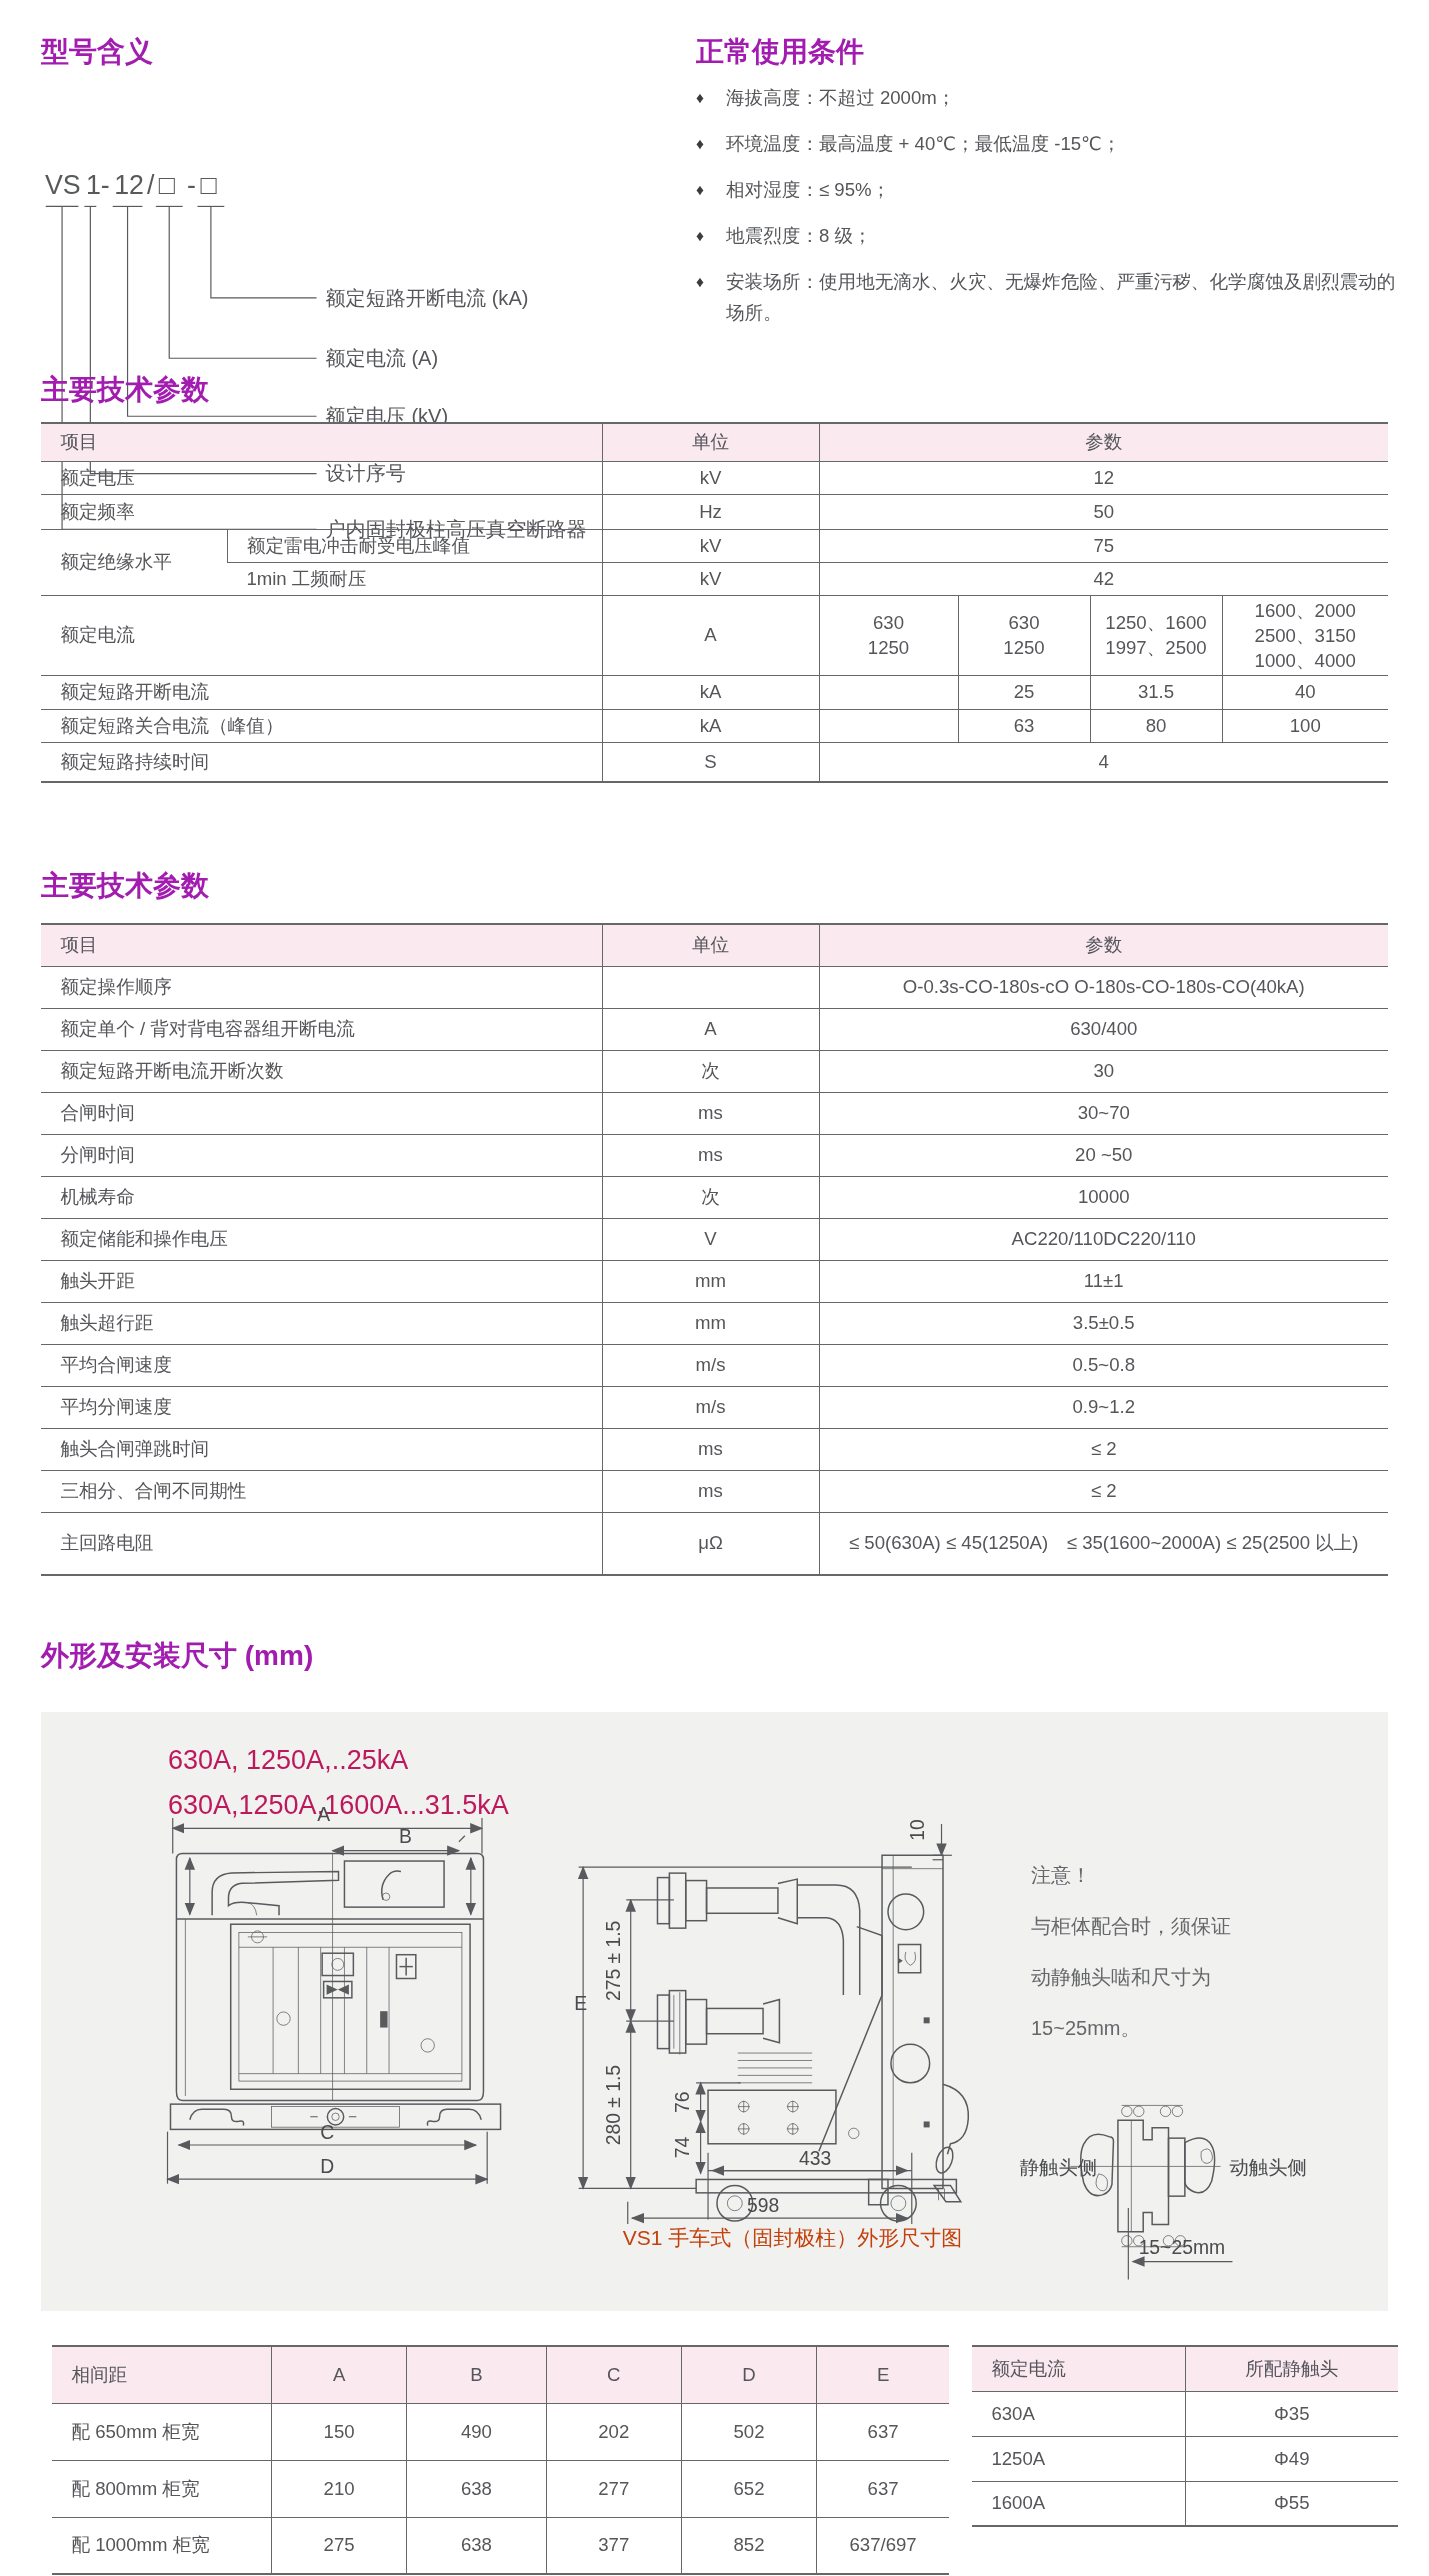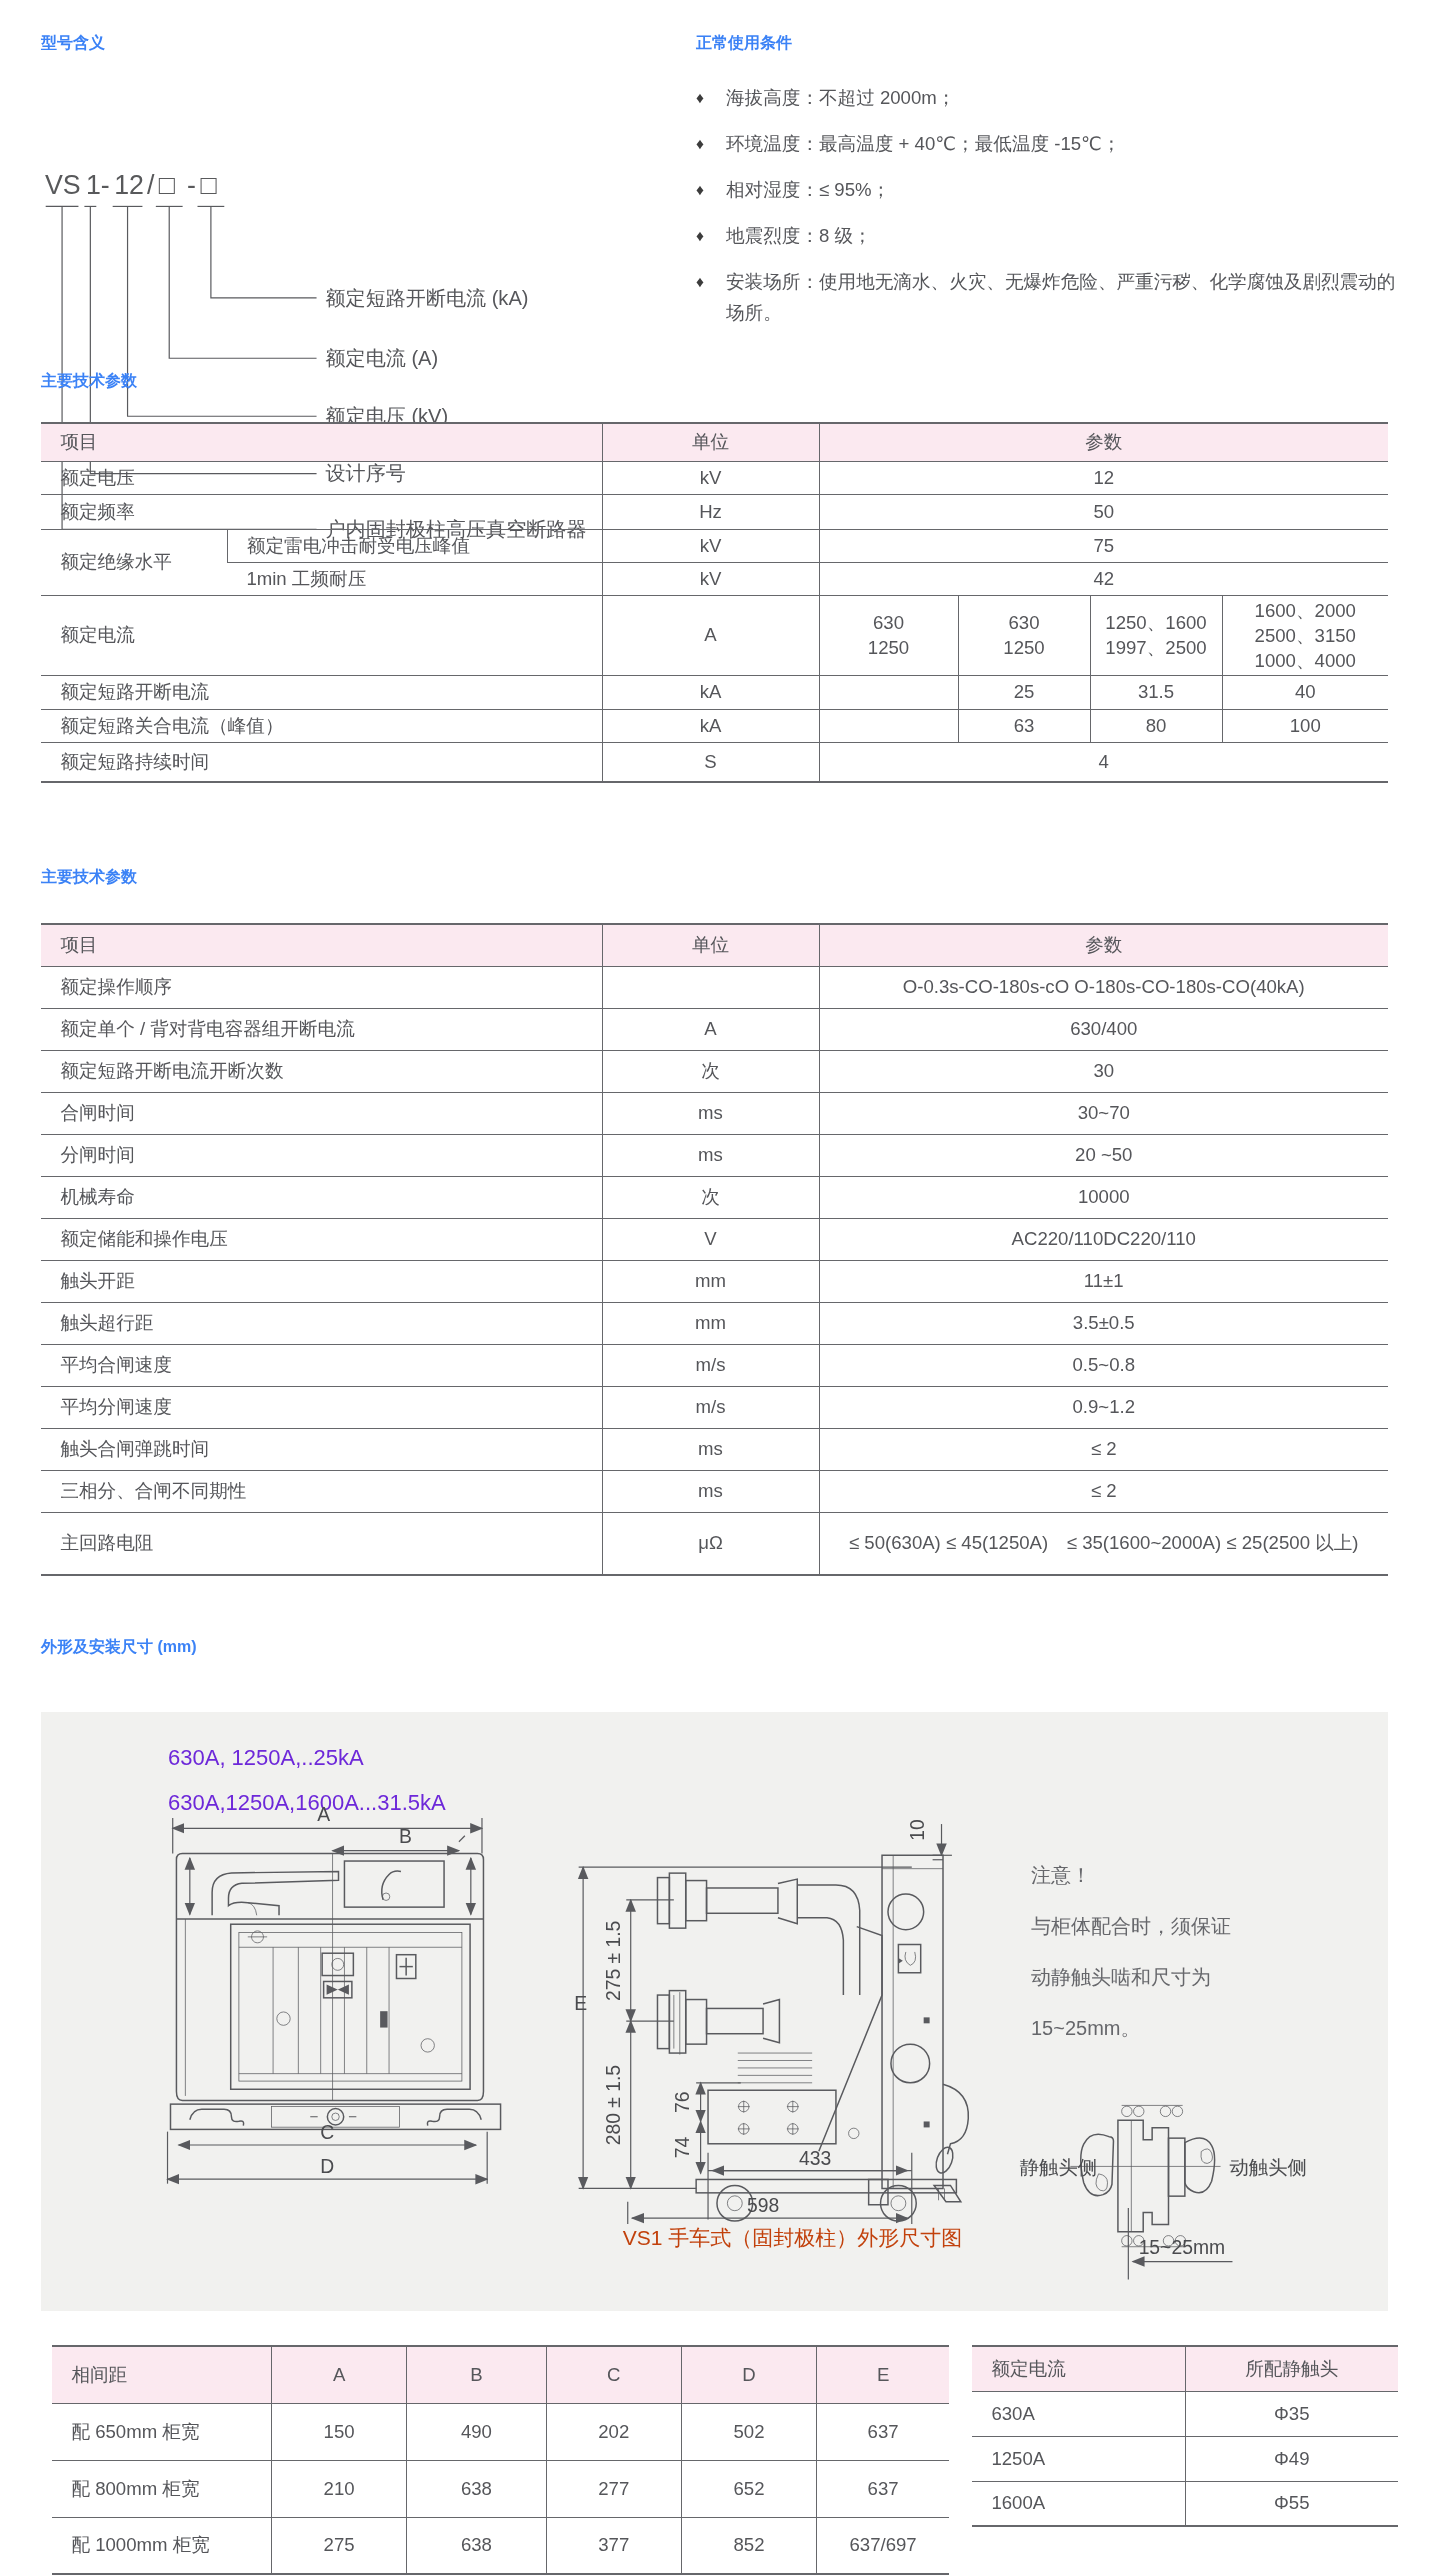--- a/index.html
+++ b/index.html
@@ -1,18 +1,18 @@
 <!DOCTYPE html>
 <html style="font-size:12px"><head>
 <meta charset="utf-8">
 <style>
   html,body{margin:0;padding:0;background:#ffffff;}
   body{font-family:"Liberation Sans","DejaVu Sans",sans-serif;color:#55565a;}
   #page{position:relative;width:1429px;height:2576px;background:#ffffff;overflow:hidden;}
-  .sec-title{position:absolute;font-size:16px;font-weight:bold;color:#3b82f6;white-space:nowrap;}
+  .sec-title{position:absolute;font-size:28px;font-weight:bold;color:#a21caf;white-space:nowrap;}
   
   .cond-list{position:absolute;left:696px;top:83px;width:715px;list-style:none;margin:0;padding:0;}
   .cond-list li{display:flex;align-items:flex-start;margin-bottom:15.6px;font-size:18.6px;line-height:30.5px;color:#55565a;}
   .cond-list .dia{flex:0 0 30px;font-size:15.6px;color:#3c3c3c;line-height:30.5px;}
   
   table.spec{position:absolute;border-collapse:collapse;table-layout:fixed;
              font-size:18.6px;color:#55565a;border-top:2.2px solid #66676b;border-bottom:2.2px solid #66676b;}
   table.spec td{border-top:1.5px solid #66676b;border-left:0.7px solid #66676b;padding:0 4.5px;
                 text-align:center;vertical-align:middle;overflow:hidden;}
   table.spec td:first-child{border-left:none;}
@@ -22,21 +22,21 @@
   #table1{left:41px;top:422px;width:1347px;}
   #table2{left:41px;top:923px;width:1347px;}
   #table2 tbody tr{height:42px;}
   #table2 tbody tr:last-child{height:63px;}
   #dim-table{left:52px;top:2345px;width:897px;}
   #dim-table tr{height:57px;}
   #contact-table{left:972px;top:2345px;width:426px;}
   #contact-table tr{height:45px;}
   
   #outline-panel{position:absolute;left:41px;top:1712px;width:1347px;height:599px;background:#f1f1ef;}
-  .variant{position:absolute;left:127px;font-size:22px;color:#6d28d9;white-space:nowrap;}
+  .variant{position:absolute;left:127px;font-size:27px;color:#be185d;white-space:nowrap;}
   #variant1{top:33px;} #variant2{top:78px;text-align:right;}
   .note{position:absolute;left:990px;top:138px;width:335px;font-size:20px;line-height:51px;color:#66676b;}
   #caption{position:absolute;left:521px;top:512px;width:461px;text-align:center;font-size:21px;color:#c2410c;}
   svg{position:absolute;overflow:visible;}
   svg text{font-family:"Liberation Sans","DejaVu Sans",sans-serif;}
   .dwg{stroke:#595a5e;fill:none;stroke-width:2;}
   .dwg-thin{stroke:#595a5e;fill:none;stroke-width:1;}
   .dim{stroke:#595a5e;fill:none;stroke-width:1.6;}
   .dtx{fill:#4a4b4e;font-size:26px;}
   .mtx{fill:#58595b;}

